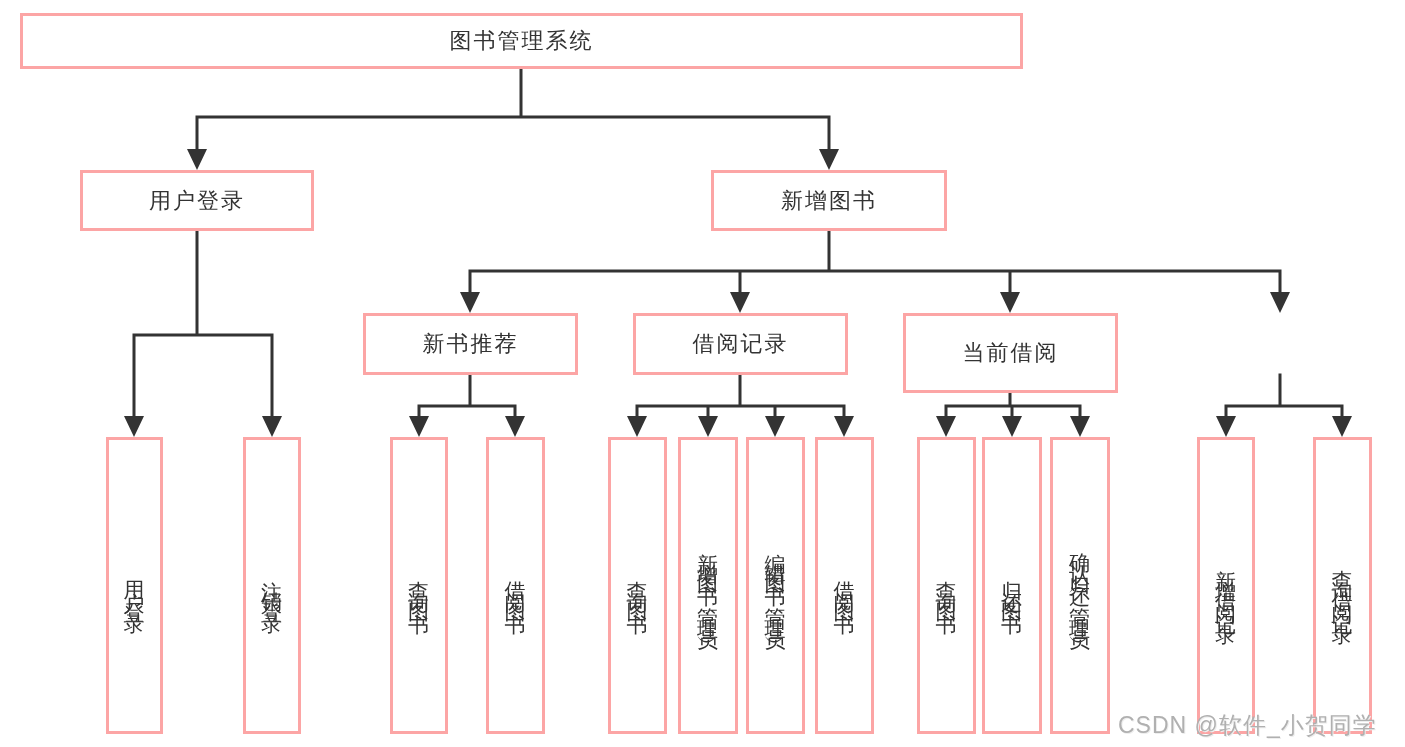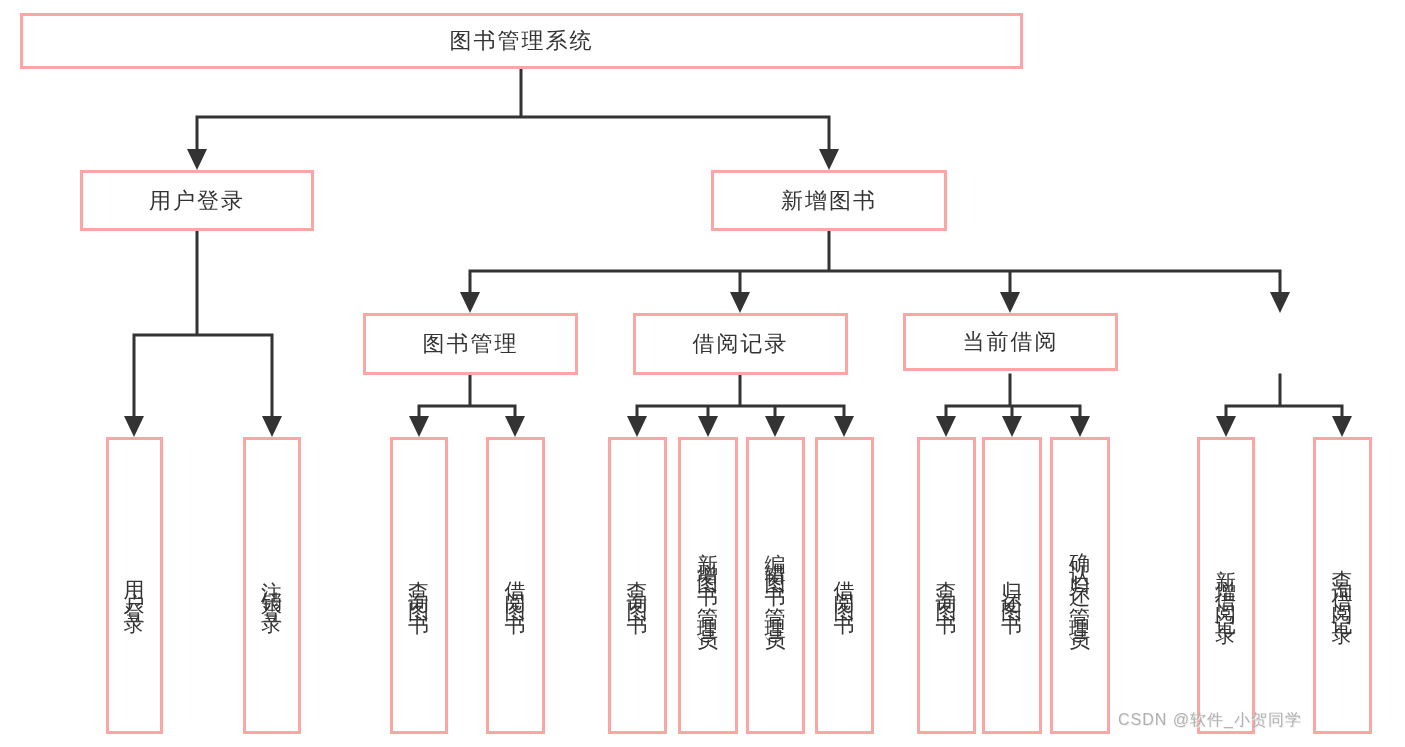--- a/index.html
+++ b/index.html
@@ -25,21 +25,21 @@
     line-height:1;
     white-space:normal;
   }
   svg.wires{position:absolute;left:0;top:0;}
   .cline{stroke:#333333;stroke-width:3;fill:none;stroke-linecap:square;}
   .cfill{fill:#333333;stroke:none;}
   .watermark{
     position:absolute;
     left:1118px;
     top:710px;
-    font-size:16px;
+    font-size:23px;
     color:#b0b0b0;
     letter-spacing:1px;
     text-shadow:1px 1px 0 #eeeeee;
     white-space:nowrap;
   }
 </style>
 </head>
 <body>
 
 <div class="canvas">
@@ -66,23 +66,23 @@
 
     <path class="cline" d="M1280,375 V406 M1226,406 H1342 M1226,406 V418 M1342,406 V418"></path>
     <path class="cfill" d="M1216,416 H1236 L1226,437 Z M1332,416 H1352 L1342,437 Z"></path>
   </svg>
 
   <div class="box" style="left:20px;top:13px;width:1003px;height:56px">图书管理系统</div>
 
   <div class="box" style="left:80px;top:170px;width:234px;height:61px">用户登录</div>
   <div class="box" style="left:711px;top:170px;width:236px;height:61px">新增图书</div>
 
-  <div class="box" style="left:363px;top:313px;width:215px;height:62px">图书管理</div>
+  <div class="box" style="left:363px;top:313px;width:215px;height:62px">新书推荐</div>
   <div class="box" style="left:633px;top:313px;width:215px;height:62px">借阅记录</div>
-  <div class="box" style="left:903px;top:313px;width:215px;height:58px">当前借阅</div>
+  <div class="box" style="left:903px;top:313px;width:215px;height:80px">当前借阅</div>
 
   <div class="box leaf" style="left:106px;top:437px;width:57px;height:297px">用户登录</div>
   <div class="box leaf" style="left:243px;top:437px;width:58px;height:297px">注销登录</div>
 
   <div class="box leaf" style="left:390px;top:437px;width:58px;height:297px">查询图书</div>
   <div class="box leaf" style="left:486px;top:437px;width:59px;height:297px">借阅图书</div>
 
   <div class="box leaf" style="left:608px;top:437px;width:59px;height:297px">查询图书</div>
   <div class="box leaf" style="left:678px;top:437px;width:60px;height:297px">新增图书（管理员）</div>
   <div class="box leaf" style="left:746px;top:437px;width:59px;height:297px">编辑图书（管理员）</div>

